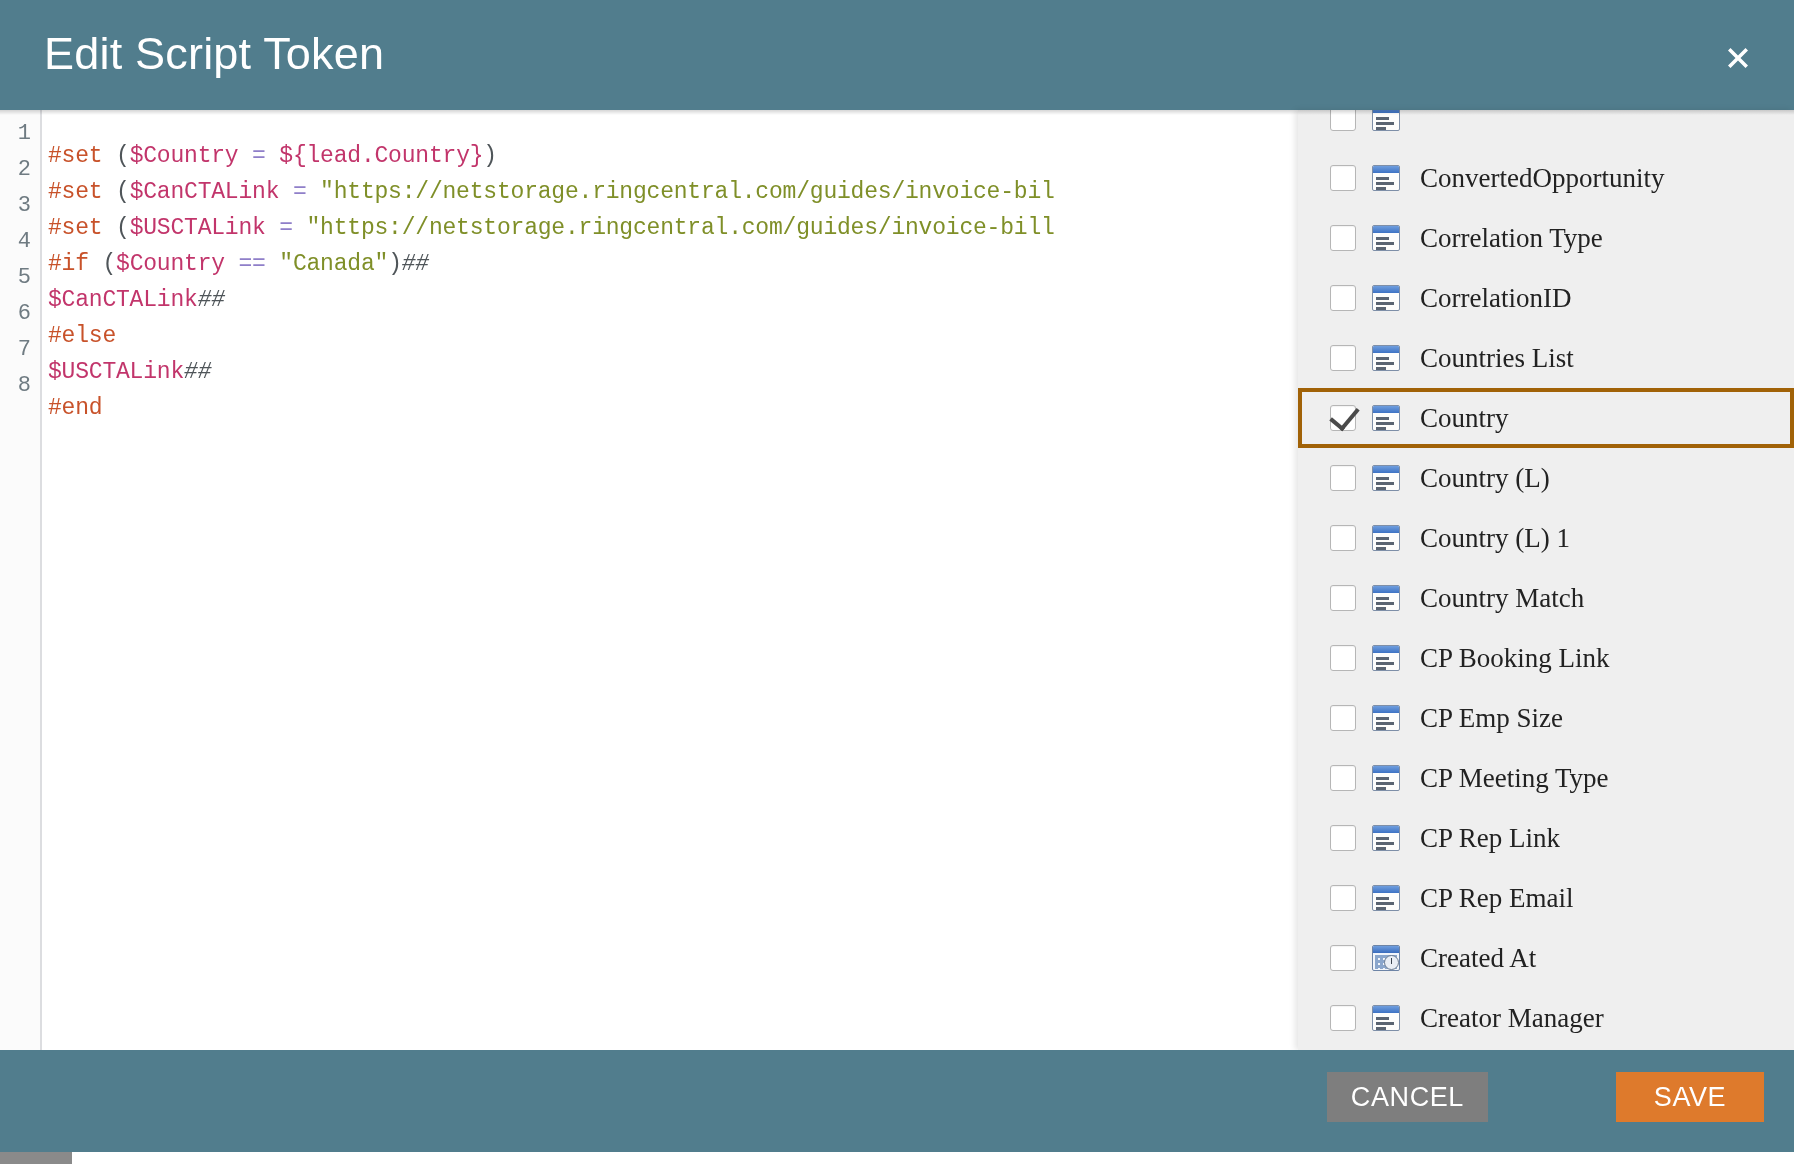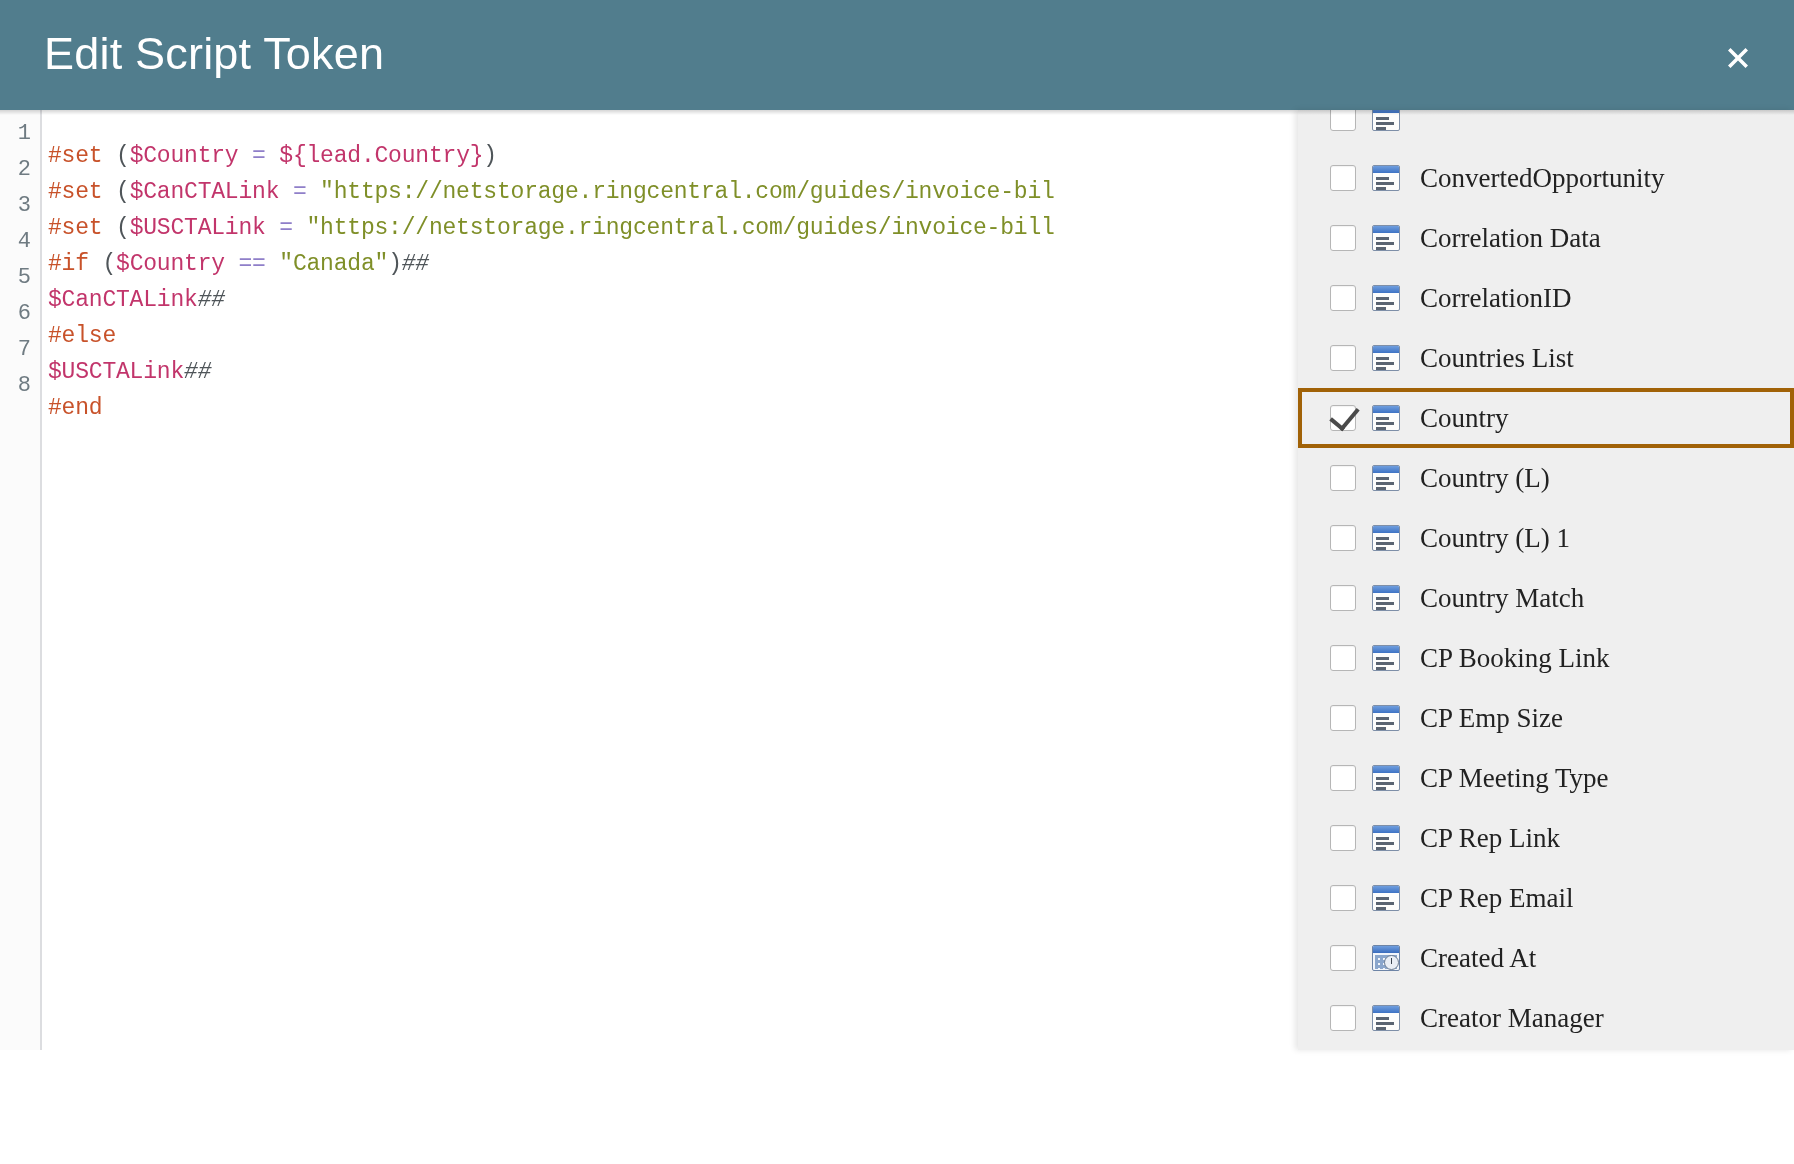--- a/index.html
+++ b/index.html
@@ -323,21 +323,21 @@
           </span>
           <span class="fr-label">ConvertedOpportunity</span>
         </div>
         <div class="field-row">
           <span class="fr-check"></span>
           <span class="fr-icon ic-text">
             <span class="ln ln1"></span>
             <span class="ln ln2"></span>
             <span class="ln ln3"></span>
           </span>
-          <span class="fr-label">Correlation Data</span>
+          <span class="fr-label">Correlation Type</span>
         </div>
         <div class="field-row">
           <span class="fr-check"></span>
           <span class="fr-icon ic-text">
             <span class="ln ln1"></span>
             <span class="ln ln2"></span>
             <span class="ln ln3"></span>
           </span>
           <span class="fr-label">CorrelationID</span>
         </div>
@@ -445,14 +445,21 @@
             <span class="ln ln1"></span>
             <span class="ln ln2"></span>
             <span class="ln ln3"></span>
           </span>
           <span class="fr-label">Creator Manager</span>
         </div>
         <div class="field-row"></div>
       </div>
   </div>
 
+  <div class="modal-footer">
+    <button class="btn btn-cancel">CANCEL</button>
+    <button class="btn btn-save">SAVE</button>
+    <div class="footer-edge">
+      <div class="footer-edge-bar"></div>
+    </div>
+  </div>
 
 </div>
 
 </body></html>

